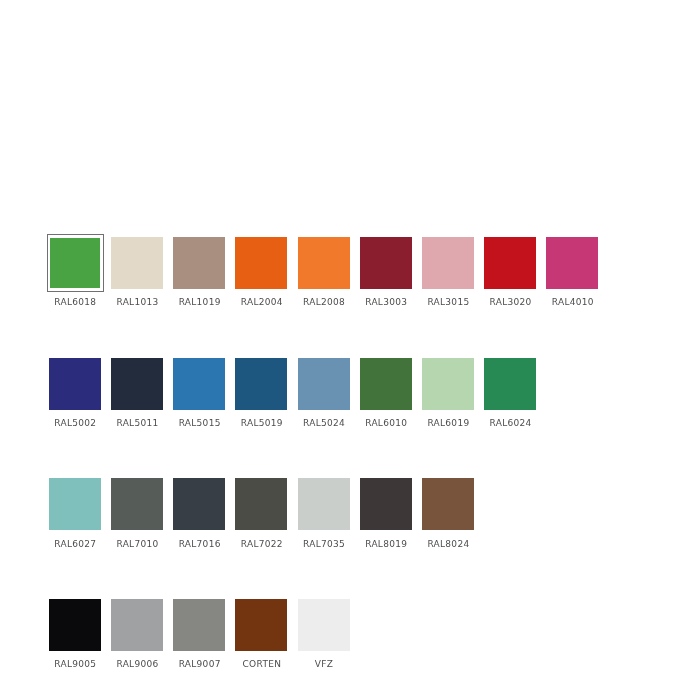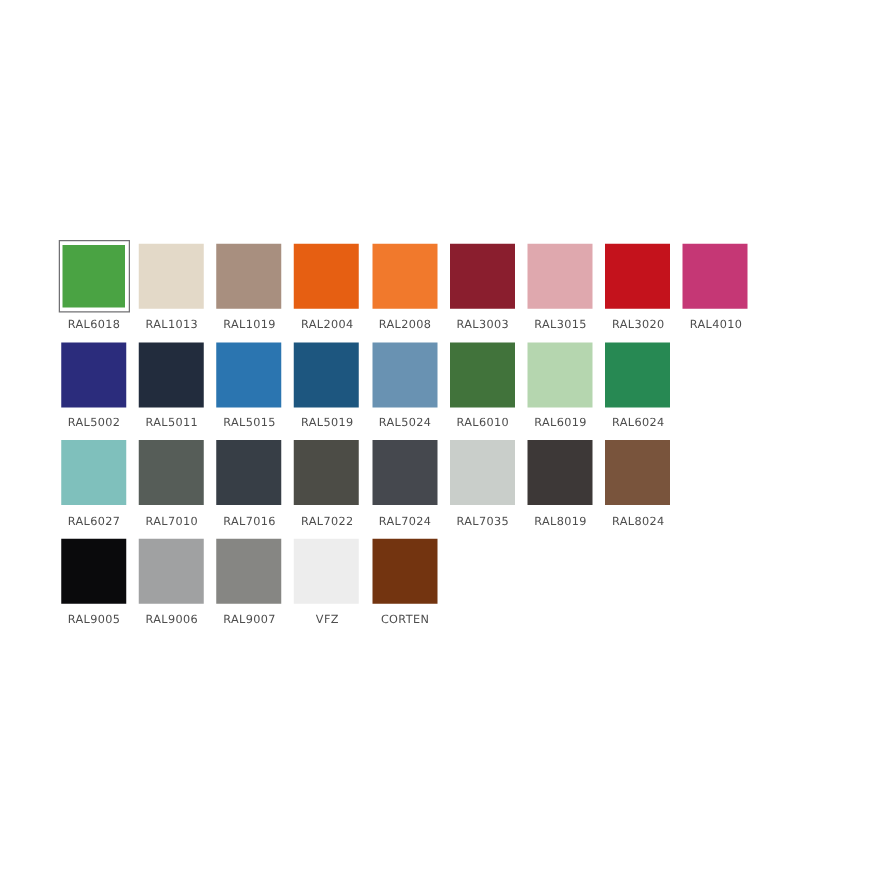--- a/index.html
+++ b/index.html
@@ -15,20 +15,21 @@
   #swatch-grid {
     position: absolute;
     left: 48.8px;
     top: 195px;
     width: 640px;
   }
   .swatch-row {
     display: block;
     white-space: nowrap;
     font-size: 0;
+    margin-top: 42px;
   }
   .swatch-cell {
     display: inline-block;
     width: 62.2px;
     height: 78.7px;
     vertical-align: top;
     text-align: left;
     position: relative;
     cursor: pointer;
   }
@@ -201,26 +202,20 @@
       </div>
       <div class="swatch-label">RAL7016</div>
     </div>
     <div class="swatch-cell">
       <div class="swatch-box" style="background-color: rgb(76, 76, 70);">
         
       </div>
       <div class="swatch-label">RAL7022</div>
     </div>
     <div class="swatch-cell">
-      <div class="swatch-box" style="background-color: rgb(69, 72, 78);">
-        
-      </div>
-      <div class="swatch-label">RAL7024</div>
-    </div>
-    <div class="swatch-cell">
       <div class="swatch-box" style="background-color: rgb(201, 206, 202);">
         
       </div>
       <div class="swatch-label">RAL7035</div>
     </div>
     <div class="swatch-cell">
       <div class="swatch-box" style="background-color: rgb(61, 56, 55);">
         
       </div>
       <div class="swatch-label">RAL8019</div>
@@ -245,25 +240,25 @@
       </div>
       <div class="swatch-label">RAL9006</div>
     </div>
     <div class="swatch-cell">
       <div class="swatch-box" style="background-color: rgb(134, 134, 131);">
         
       </div>
       <div class="swatch-label">RAL9007</div>
     </div>
     <div class="swatch-cell">
+      <div class="swatch-box" style="background-color: rgb(115, 52, 16);">
+        
+      </div>
+      <div class="swatch-label">CORTEN</div>
+    </div>
+    <div class="swatch-cell">
       <div class="swatch-box" style="background-color: rgb(237, 237, 237);">
         
       </div>
       <div class="swatch-label">VFZ</div>
-    </div>
-    <div class="swatch-cell">
-      <div class="swatch-box" style="background-color: rgb(115, 52, 16);">
-        
-      </div>
-      <div class="swatch-label">CORTEN</div>
     </div>
   </div>
 </div>
 
 </body></html>

